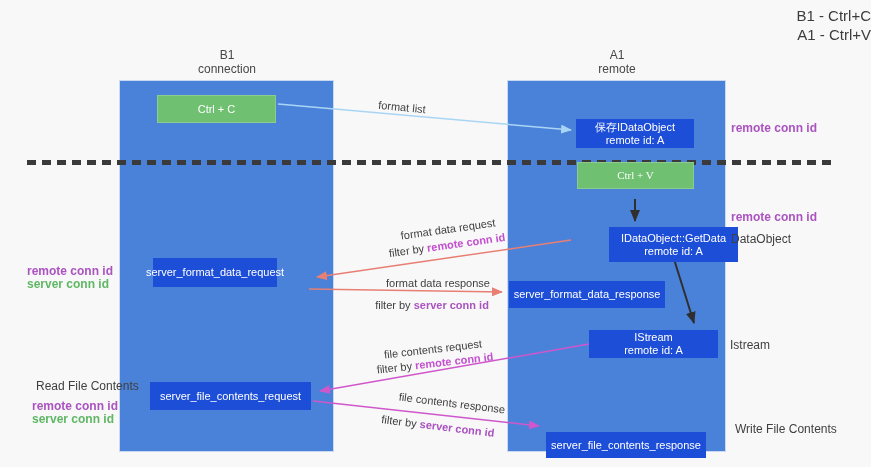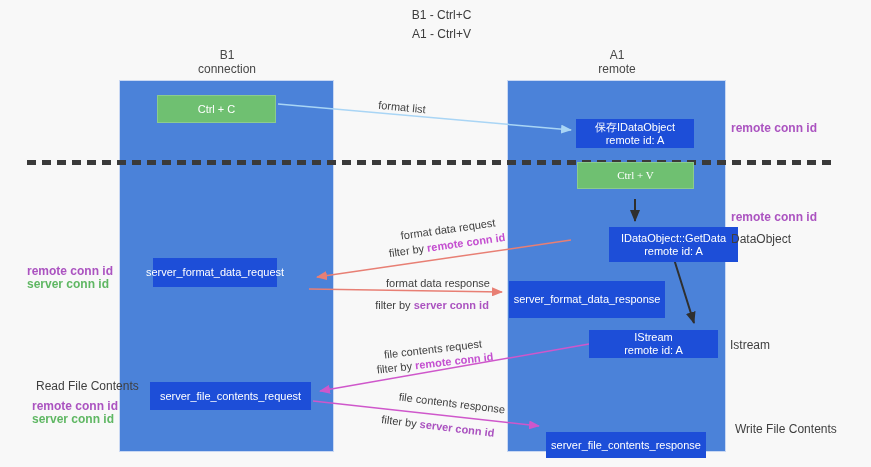--- a/index.html
+++ b/index.html
@@ -8,21 +8,21 @@
     background:#f8f8f8;
   }
   .canvas{
     position:relative;
     width:871px;height:467px;
     background:#f8f8f8;
     overflow:hidden;
   }
   .title{
     position:absolute;left:0;right:0;top:6px;
-    text-align:center;color:#3c3c3c;font-size:12px;line-height:19px;padding-left:12px;
+    text-align:right;color:#3c3c3c;font-size:15px;line-height:19px;padding-left:12px;
   }
   .lane-header{
     position:absolute;width:160px;text-align:center;
     color:#474747;font-size:12px;line-height:14px;top:48px;
   }
   .lane{
     position:absolute;top:80px;height:372px;
     background:#4b82d9;border:1px solid #c9d8f3;box-sizing:border-box;
   }
   .divider{
@@ -112,21 +112,21 @@
 
   <div class="node orange" style="left:571px;top:227px;width:129px;height:35px;margin-left:38px;">
     <div>IDataObject::GetData</div>
     <div>remote id: A</div>
   </div>
 
   <div class="node orange" style="left:153px;top:258px;width:124px;height:29px;">
     <div>server_format_data_request</div>
   </div>
 
-  <div class="node orange" style="left:509px;top:281px;width:156px;height:37px;">
+  <div class="node orange" style="left:509px;top:281px;width:156px;height:27px;">
     <div>server_format_data_response</div>
   </div>
 
   <div class="node orange" style="left:589px;top:330px;width:129px;height:28px;">
     <div>IStream</div>
     <div>remote id: A</div>
   </div>
 
   <div class="node orange" style="left:150px;top:382px;width:161px;height:28px;">
     <div>server_file_contents_request</div>

